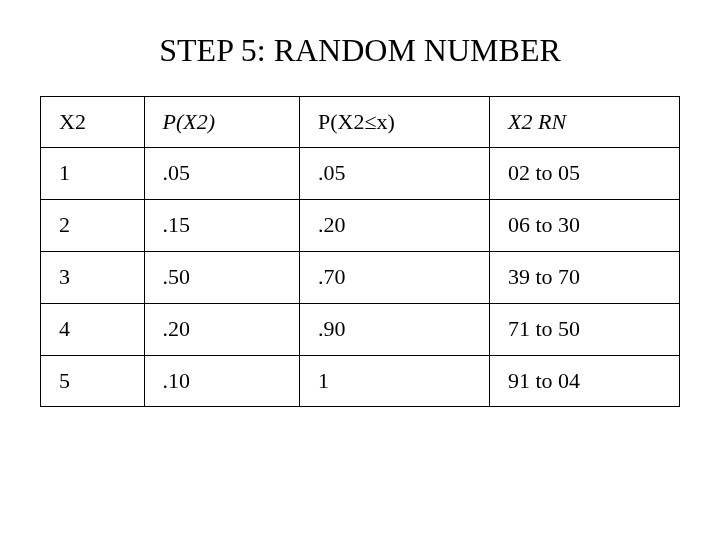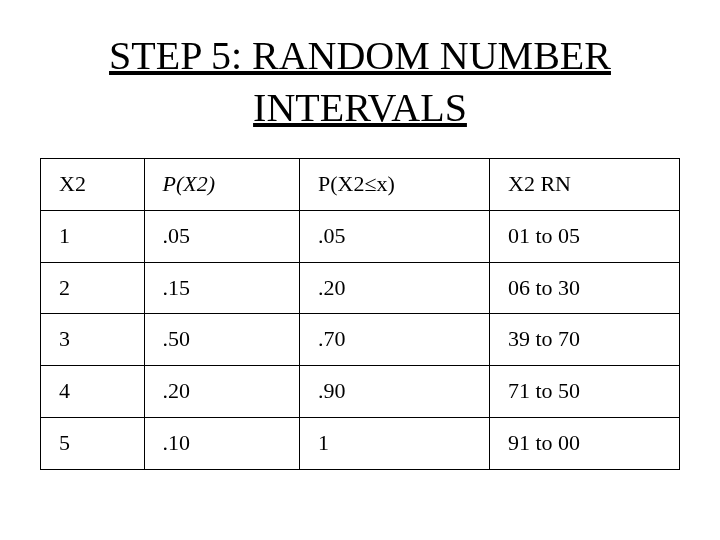--- a/index.html
+++ b/index.html
@@ -18,25 +18,24 @@
       align-items: center;
       padding: 30px 40px 20px 40px;
     }
 
     .title-block {
       text-align: center;
       margin-bottom: 24px;
     }
 
     .title-line {
-      font-size: 40px;
+      font-size: 32px;
       font-weight: normal;
       line-height: 1.3;
       color: #000;
-      text-decoration: underline;
     }
 
     .table-wrapper {
       width: 100%;
     }
 
     table {
       width: 100%;
       border-collapse: collapse;
       font-size: 22px;
@@ -55,50 +54,49 @@
       background: #fff;
     }
 
     td {
       background: #fff;
     }
 
     .col-x2 { width: 12%; }
     .col-px2 { width: 18%; font-style: italic; }
     .col-cumulative { width: 22%; }
-    .col-rn { width: 22%; }
+    .col-rn { width: 22%; font-style: italic; }
 
     .header-cumulative {
       white-space: nowrap;
     }
   </style>
 </head>
 <body>
 
 <div class="title-block">
   <div class="title-line">STEP 5: RANDOM NUMBER</div>
-  <div class="title-line">INTERVALS</div>
 </div>
 
 <div class="table-wrapper">
   <table>
     <thead>
       <tr>
         <th class="col-x2">X2</th>
         <th class="col-px2">P(X2)</th>
         <th class="col-cumulative header-cumulative">P(X2≤x)</th>
         <th class="col-rn">X2 RN</th>
       </tr>
     </thead>
     <tbody id="table-body">
     <tr>
           <td>1</td>
           <td>.05</td>
           <td>.05</td>
-          <td>01 to 05</td>
+          <td>02 to 05</td>
         </tr>
         <tr>
           <td>2</td>
           <td>.15</td>
           <td>.20</td>
           <td>06 to 30</td>
         </tr>
         <tr>
           <td>3</td>
           <td>.50</td>
@@ -108,17 +106,17 @@
         <tr>
           <td>4</td>
           <td>.20</td>
           <td>.90</td>
           <td>71 to 50</td>
         </tr>
         <tr>
           <td>5</td>
           <td>.10</td>
           <td>1</td>
-          <td>91 to 00</td>
+          <td>91 to 04</td>
         </tr>
       </tbody>
   </table>
 </div>
 
 </body></html>

